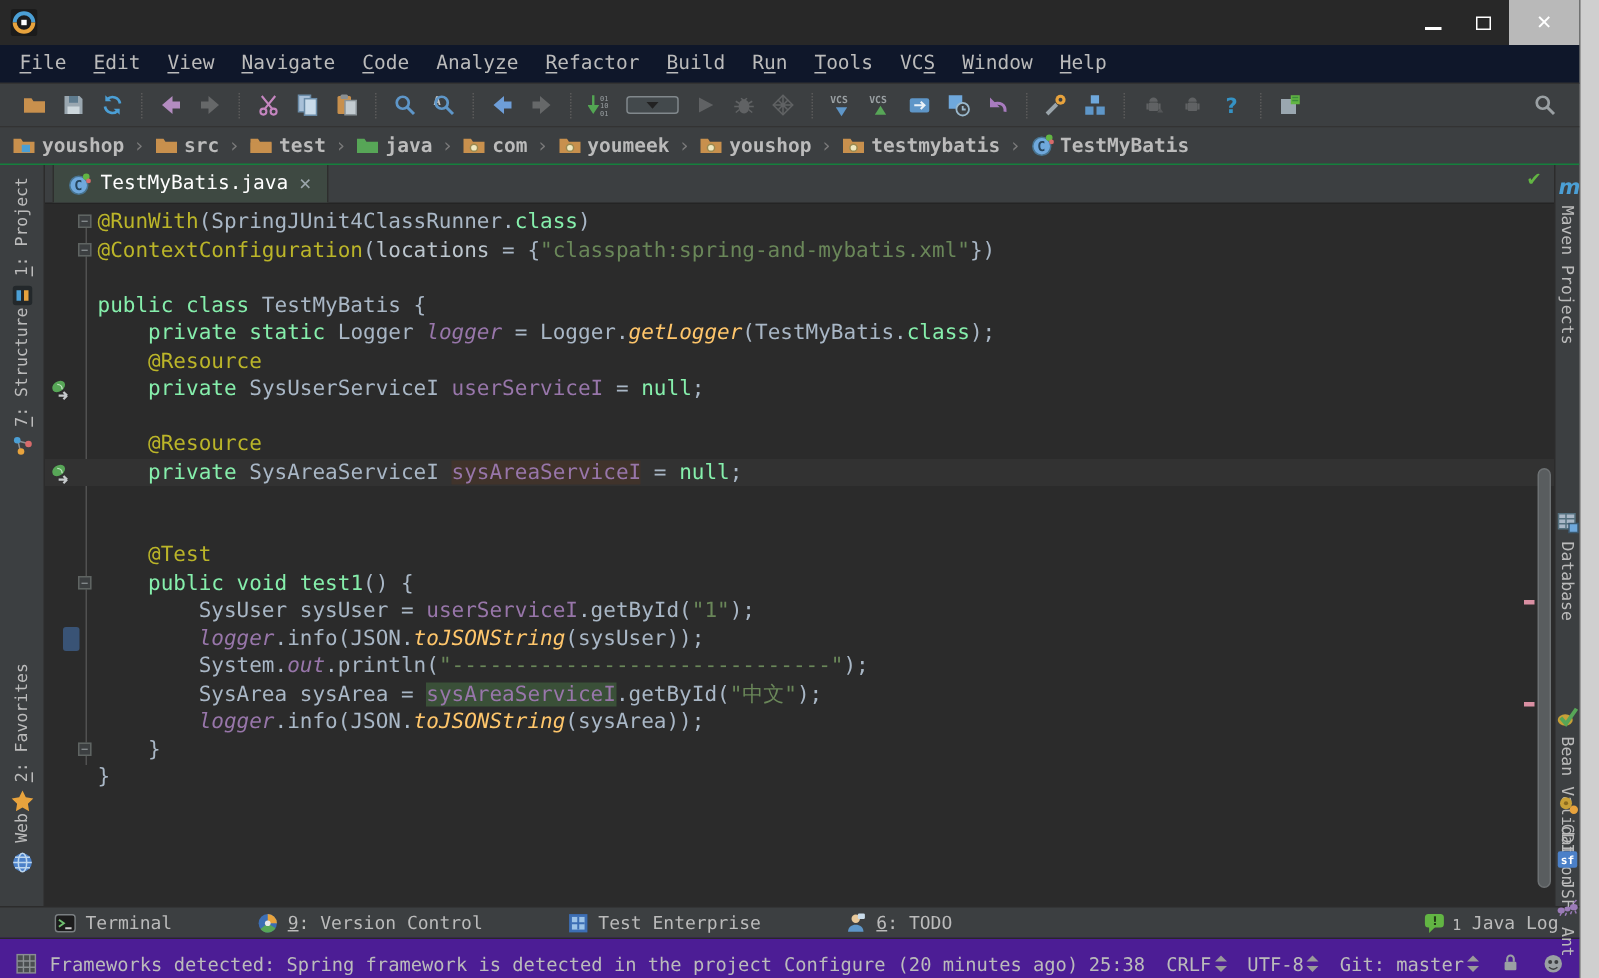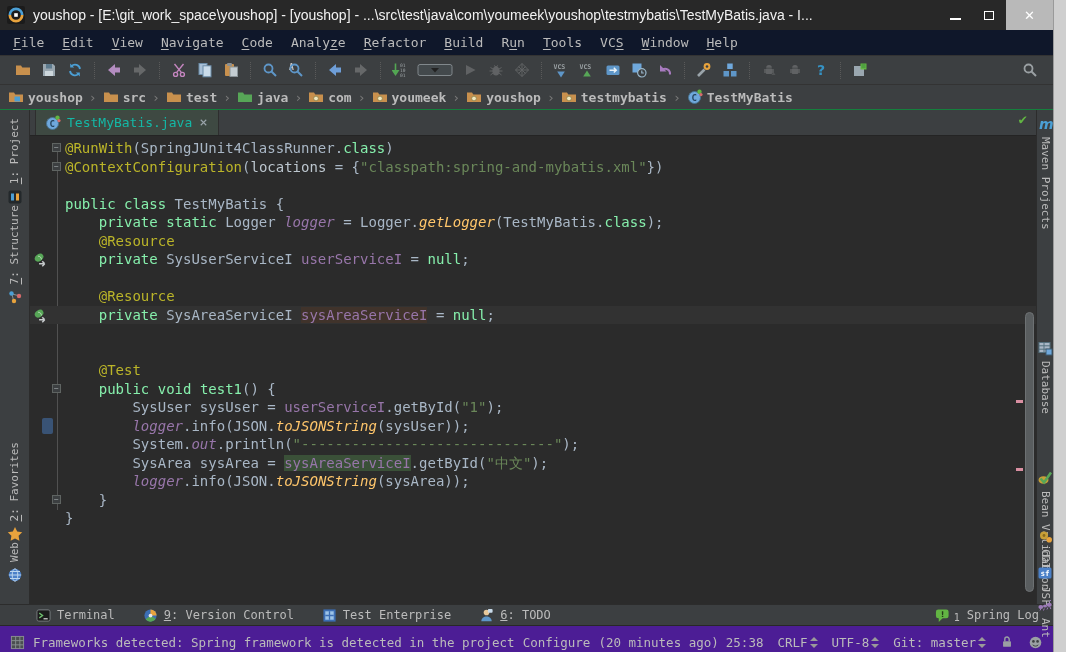--- a/index.html
+++ b/index.html
@@ -42,21 +42,21 @@
   .stripe-left{width:30px;border-right:1px solid #2c2c2c}
   .stripe-right{width:17px;border-left:1px solid #2c2c2c}
   .stripe-item{position:absolute;left:0;width:100%;display:flex;flex-direction:column;align-items:center;gap:5px}
   .stripe-item .vtxt{color:#bbbbbb;font-size:11px;white-space:nowrap}
   .stripe-left .vtxt{writing-mode:vertical-rl;transform:rotate(180deg)}
   .stripe-right .vtxt{writing-mode:vertical-rl}
 
   .editor-col{flex:1;display:flex;flex-direction:column;background:#2b2b2b;position:relative;min-width:0}
   .tabbar{height:26px;background:#3c3f41;border-bottom:1px solid #242424;display:flex;align-items:stretch;padding-left:5px}
   .tab{display:flex;align-items:center;gap:6px;padding:0 9px;background:#3e4942;border-left:1px solid #2e2e2e;border-right:1px solid #2e2e2e}
-  .tab .tab-label{color:#14b8a6;font-size:13px}
+  .tab .tab-label{color:#ffffff;font-size:13px}
   .tab .tab-close{display:flex;align-items:center}
 
   .editor{flex:1;position:relative;display:flex;font:14px/18.5px "DejaVu Sans Mono",monospace}
   .gutter{width:32px;position:relative;padding-top:3px}
   .gutter-line{height:18.5px;position:relative}
   .gutter-line.cur{background:#323232}
   .g-spring{position:absolute;left:3px;top:2px}
   .g-fold{position:absolute;right:1px;top:4px;width:9px;height:9px;border:1px solid #5f6462;background:#3c3f41;color:#9aa0a3;font-size:8px;line-height:7px;text-align:center}
   .g-bm{position:absolute;left:12px;top:1px;width:11px;height:16px;background:#3c5a83;opacity:.85;border-radius:2px}
   .fold-line{position:absolute;left:27px;top:14px;height:360px;width:1px;background:#515151}
@@ -75,21 +75,21 @@
   .c-attr{color:#bcc6ce;font-weight:normal}
   .hlw{background:#40332b}
   .hlr{background:#3a5038}
 
   .ed-check{position:absolute;top:1px;right:9px;color:#62b543;font-weight:bold;font-size:14px}
   .scrollbar{position:absolute;top:26px;right:1px;bottom:0;width:12px}
   .sb-thumb{position:absolute;top:176px;right:1px;width:9px;height:280px;background:#595d5f;border:1px solid #6d7173;border-radius:5px}
   .stripe-mark{position:absolute;right:13px;width:7px;height:3px;background:#d98fa2}
 
   
-  .bottombar{height:21px;background:#3c3f41;border-top:1px solid #2c2c2c;display:flex;align-items:center;padding:0 14px 0 36px;gap:28px}
+  .bottombar{height:21px;background:#3c3f41;border-top:1px solid #2c2c2c;display:flex;align-items:center;padding:0 14px 0 36px;gap:56px}
   .bb-item{display:flex;align-items:center;gap:6px;color:#bbbbbb;font-size:12px;white-space:pre}
   .bb-right{margin-left:auto;display:flex;align-items:center;gap:4px;color:#bbbbbb;font-size:12px}
   .bb-badge{font-size:10px;color:#bbbbbb;margin-right:3px;margin-top:4px}
 
   
   .statusbar{height:27px;background:#4c1d95;border-top:1px solid #282828;display:flex;align-items:center;padding:16px 10px;color:#bbbbbb;font-size:12.5px;gap:0}
   .sb-left{display:flex;align-items:center;gap:8px;white-space:pre}
   .sb-right{margin-left:auto;display:flex;align-items:center;gap:14px;white-space:pre}
   .sb-link{color:#bbbbbb;text-decoration:none}
   .ud{display:inline-block;vertical-align:-1px;margin-left:2px;width:8px;height:11px;position:relative}
@@ -105,21 +105,20 @@
 
   <div class="titlebar">
     <span class="icon" id="app-logo">
         <svg width="18" height="18" viewBox="0 0 16 16" xmlns="http://www.w3.org/2000/svg">
           <rect width="16" height="16" rx="2" fill="#1b1b1b"></rect>
           <path d="M2.5 8a5.5 5.5 0 0 1 11 0" stroke="#4b9fd5" stroke-width="2.4" fill="none"></path>
           <path d="M13.5 8a5.5 5.5 0 0 1-11 0" stroke="#e8a33d" stroke-width="2.4" fill="none"></path>
           <rect x="6.4" y="6.4" width="3.2" height="3.2" fill="#fff"></rect>
         </svg>
       </span>
-    <span class="title">youshop - [E:\git_work_space\youshop] - [youshop] - ...\src\test\java\com\youmeek\youshop\testmybatis\TestMyBatis.java - I...</span>
     <div class="winctl">
       <div class="winbtn min">
           <span></span>
         </div>
       <div class="winbtn max">
           <span></span>
         </div>
       <div class="winbtn close">✕</div>
     </div>
   </div>
@@ -652,21 +651,21 @@
           </svg></span><span><u>6</u>: TODO</span></div>
       <div class="bb-right" id="eventlog">
       <span class="icon" id="eventlog-icon">
           <svg width="15" height="15" viewBox="0 0 16 16" xmlns="http://www.w3.org/2000/svg">
             <rect x="1" y="1.5" width="13.5" height="9.5" rx="2.5" fill="#62b543"></rect>
             <path d="M4 10.5v4.5l4.5-4.5z" fill="#62b543"></path>
             <text x="6.2" y="9.3" font-size="8.5" font-weight="bold" fill="#233a18" font-family="DejaVu Sans">!</text>
           </svg>
         </span>
       <span class="bb-badge">1</span>
-      <span>Spring Log</span>
+      <span>Java Log</span>
     </div>
   </div>
 
   <div class="statusbar">
     <div class="sb-left">
       <span class="icon" id="sb-icon"><svg width="15" height="15" viewBox="0 0 16 16" xmlns="http://www.w3.org/2000/svg">
             <rect x="1.5" y="1.5" width="13" height="13" fill="#4a4e50" stroke="#8a8f92"></rect>
             <path d="M1.5 6h13M1.5 10.5h13M6 1.5v13M10.5 1.5v13" stroke="#8a8f92"></path>
           </svg></span>
       <span>Frameworks detected: Spring framework is detected in the project</span>

